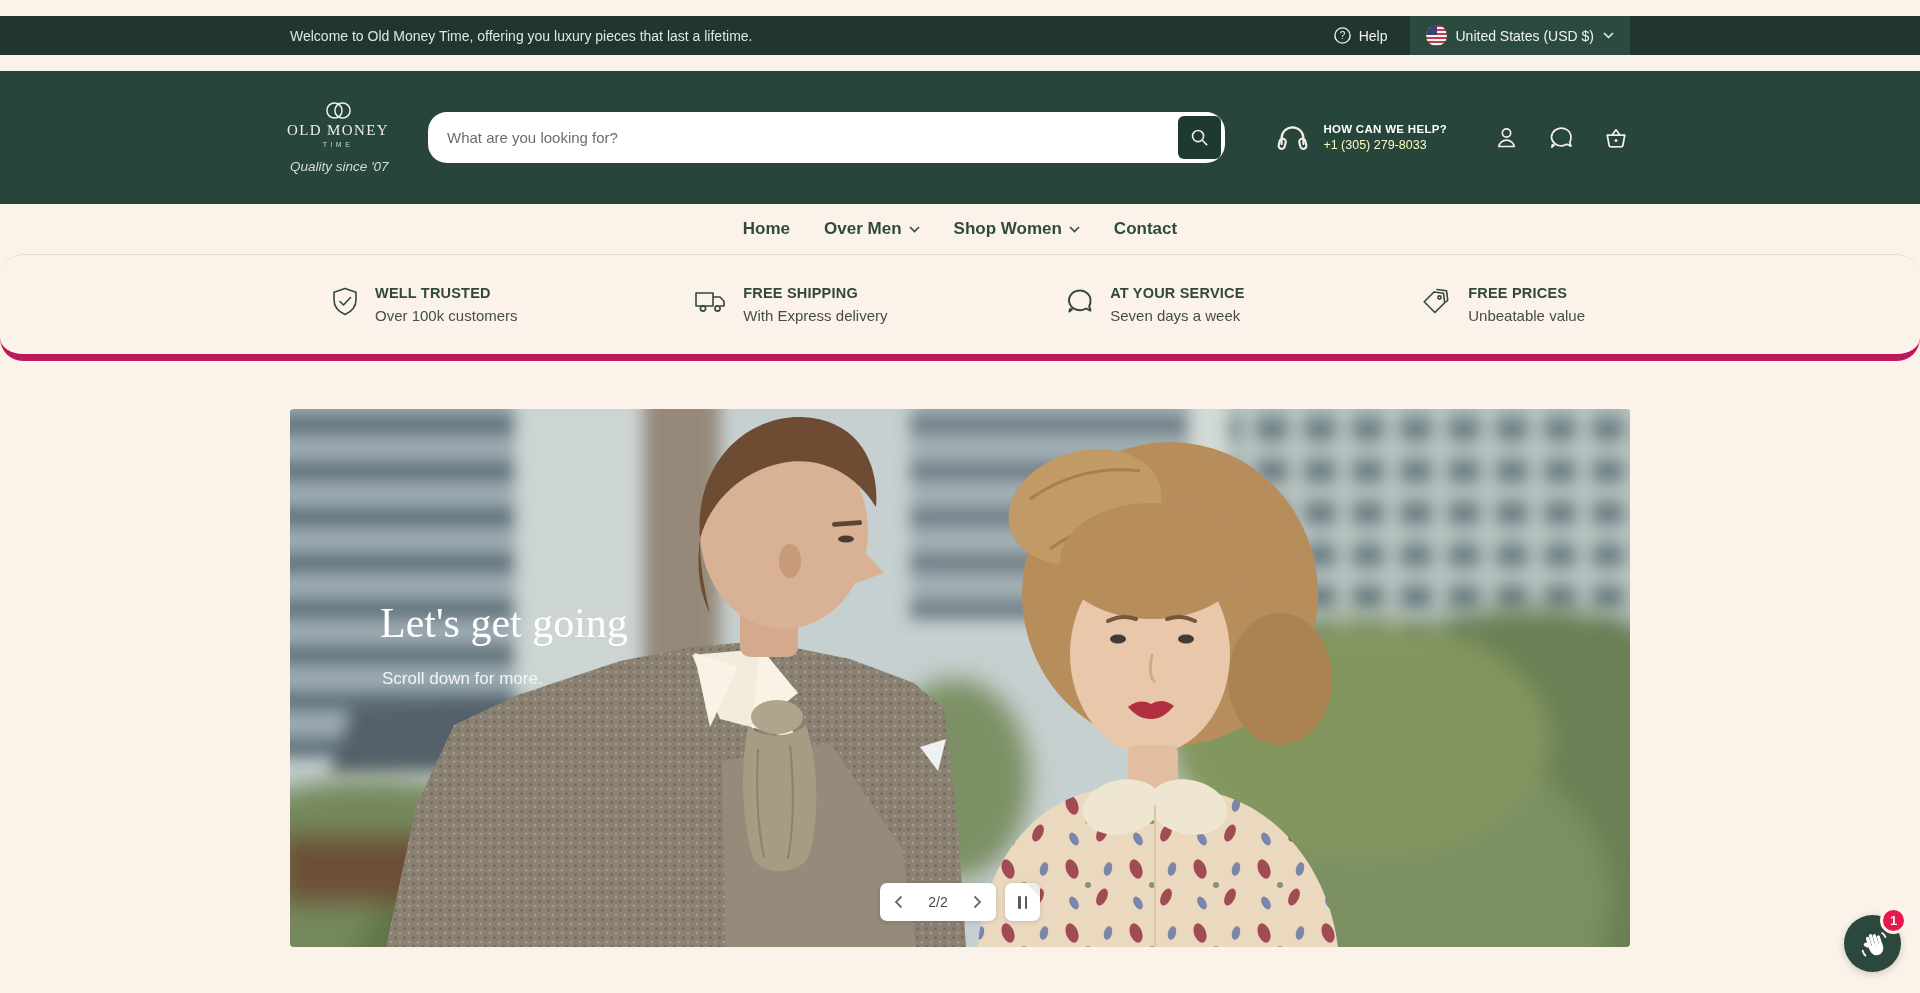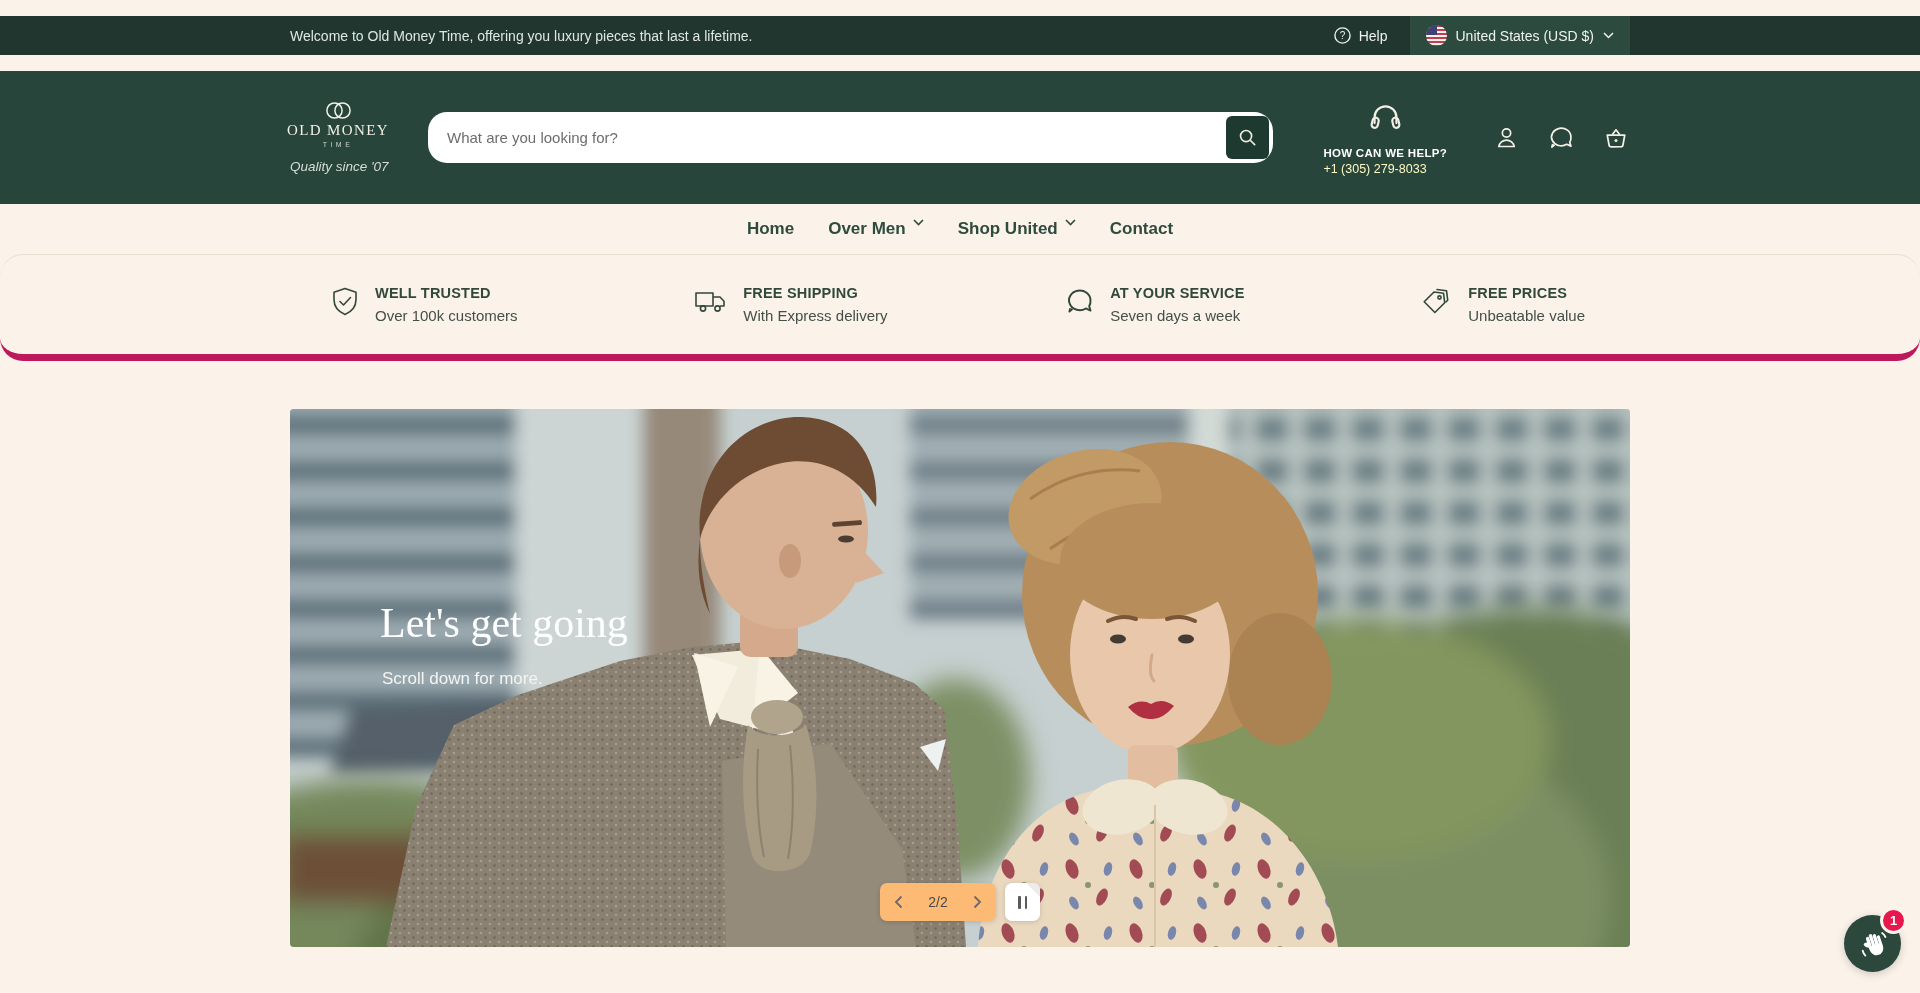--- a/index.html
+++ b/index.html
@@ -22,44 +22,44 @@
   .header-inner { display:flex; align-items:center; height:100%; }
   .logo-col { width:138px; display:flex; flex-direction:column; align-items:flex-start; cursor:pointer; }
   .logo-lockup { display:flex; flex-direction:column; align-items:center; width:96px; }
   .logo-name { font-family:"Liberation Serif", serif; font-size:15px; letter-spacing:1.4px; color:#f2efe6; white-space:nowrap; margin-top:2px; }
   .logo-sub { font-size:7px; letter-spacing:3.5px; color:#c9d4cc; margin-top:2px; }
   .logo-tagline { font-style:italic; font-size:13.5px; color:#d8ded7; margin-top:11px; white-space:nowrap; }
   .search-wrap { flex:1; position:relative; height:51px; margin-right:50px; }
   .search-input { width:100%; height:100%; border:none; border-radius:19px; background:#fff; padding:0 60px 0 19px; font-size:15px; color:#555; font-family:"Liberation Sans", sans-serif; outline:none; }
   .search-input::placeholder { color:#6d6d6d; }
   .search-btn { position:absolute; top:4px; right:4px; width:43px; height:43px; background:#1e3a30; border:none; border-radius:6px; display:flex; align-items:center; justify-content:center; cursor:pointer; }
-  .support { display:flex; align-items:center; gap:13px; margin-right:46px;flex-direction:column; }
+  .support { display:flex; align-items:center; gap:13px; margin-right:46px; }
   .support-title { font-size:11.5px; font-weight:bold; color:#ffffff; letter-spacing:.3px; }
   .support-phone { font-size:12.5px; color:#fef9c3; margin-top:3px; }
   .header-icons { display:flex; align-items:center; gap:27px; }
   .hicon { background:none; border:none; cursor:pointer; display:flex; padding:0; }
 
   
   .navbar { height:50px; display:flex; align-items:center; justify-content:center; gap:34px; }
-  .nav-item { display:flex; align-items:flex-start; gap:7px; font-size:17px; font-weight:bold; color:#2e4b3d; cursor:pointer; }
+  .nav-item { display:flex; align-items:center; gap:7px; font-size:17px; font-weight:bold; color:#2e4b3d; cursor:pointer; }
 
   
   .features { border-top:1px solid #e9ddd0; border-bottom:7px solid #be185d;border-radius:23px; }
   .features-inner { display:flex; justify-content:space-between; padding:14px 45px 14px 40px; }
   .feature { display:flex; gap:15px; align-items:flex-start; }
   .feature-title { font-size:14.5px; font-weight:bold; color:#31483b; letter-spacing:.2px; }
   .feature-sub { font-size:15px; color:#454f49; margin-top:6px; }
   .ficon { flex:0 0 auto; margin-top:1px; }
 
   
   .hero { width:1340px; height:538px; margin:48px auto 0; position:relative; border-radius:4px; overflow:hidden; background:#b9c4c4; }
   .hero-title { position:absolute; left:90px; top:190px; font-family:Liberation Serif, serif; font-size:42px; font-weight:400; color:#fff; }
   .hero-sub { position:absolute; left:92px; top:260px; font-size:17px; color:#f4f4f2; }
   .controls { position:absolute; bottom:26px; left:50%; transform:translateX(-50%); display:flex; gap:9px; align-items:center; }
-  .ctrl-pill { background:#fdba74; border-radius:7px; height:38px; display:flex; align-items:center; box-shadow:0 1px 5px rgba(0,0,0,.15); overflow:hidden; }
+  .ctrl-pill { background:#ffffff; border-radius:7px; height:38px; display:flex; align-items:center; box-shadow:0 1px 5px rgba(0,0,0,.15); overflow:hidden; }
   .ctrl-btn { width:37px; height:38px; background:none; border:none; display:flex; align-items:center; justify-content:center; cursor:pointer; }
   .ctrl-count { width:42px; text-align:center; font-size:14px; color:#4a4a4a; }
   .ctrl-pause { position:relative; width:35px; height:38px; background:#fff; border:none; border-radius:7px; box-shadow:0 1px 5px rgba(0,0,0,.15); display:flex; align-items:center; justify-content:center; gap:4px; cursor:pointer; overflow:hidden; }
   .ctrl-pause::after { content:""; position:absolute; top:0; right:0; border-style:solid; border-width:0 14px 14px 0; border-color:transparent #ececec transparent transparent; }
   .pause-bar { width:2.5px; height:13px; background:#5a5a5a; border-radius:1px; }
 
   
   .chat-widget { position:absolute; right:19px; bottom:21px; width:57px; height:57px; }
   .chat-circle { width:57px; height:57px; border-radius:50%; background:#2c473c; border:none; display:flex; align-items:center; justify-content:center; cursor:pointer; box-shadow:0 2px 8px rgba(0,0,0,.18); }
   .chat-badge { position:absolute; top:-8px; right:-6px; width:27px; height:27px; border-radius:50%; background:#e8174d; border:3px solid #fcf4ec; color:#fff; font-size:13px; font-weight:bold; display:flex; align-items:center; justify-content:center; }
@@ -171,21 +171,21 @@
     </a>
   <a class="nav-item">
     <span>Over Men</span>
     <span style="display:flex;">
         <svg width="11" height="7" viewBox="0 0 11 7">
           <polyline points="1,1 5.5,5.5 10,1" fill="none" stroke="#2e4b3d" stroke-width="1.6"></polyline>
         </svg>
       </span>
   </a>
   <a class="nav-item">
-    <span>Shop United</span>
+    <span>Shop Women</span>
     <span style="display:flex;">
         <svg width="11" height="7" viewBox="0 0 11 7">
           <polyline points="1,1 5.5,5.5 10,1" fill="none" stroke="#2e4b3d" stroke-width="1.6"></polyline>
         </svg>
       </span>
   </a>
   <a class="nav-item">
       <span>Contact</span>
     </a>
 </nav>

